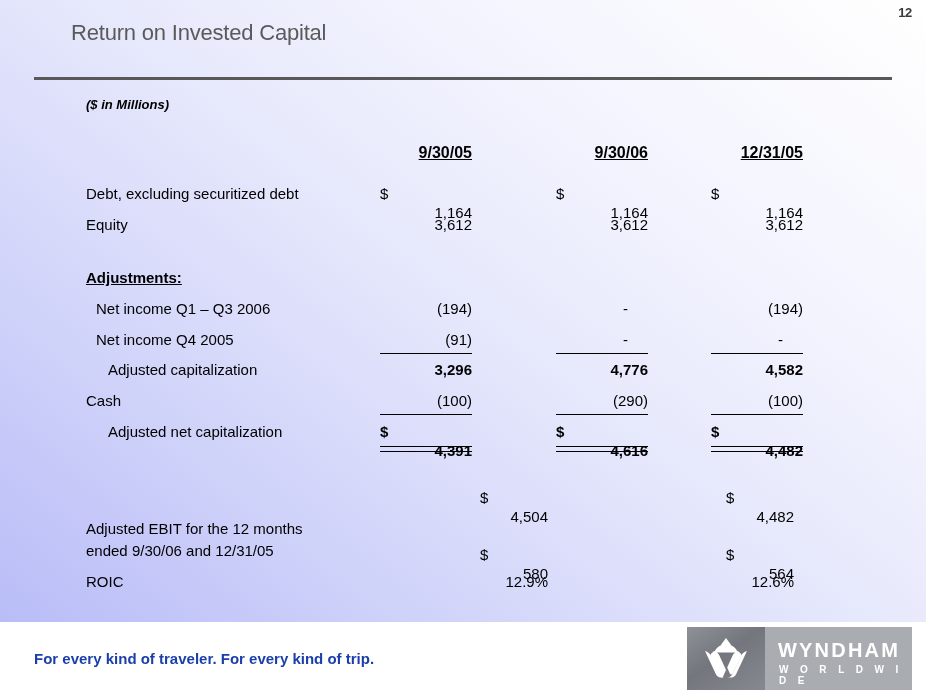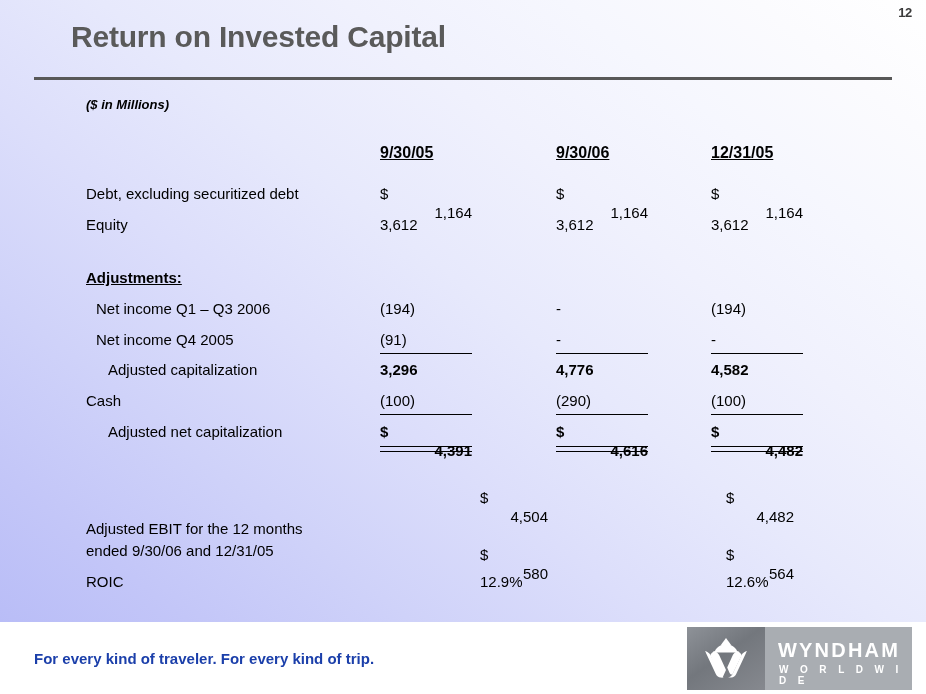--- a/index.html
+++ b/index.html
@@ -53,22 +53,22 @@
     font-weight: bold;
     color: #3a3a3a;
     letter-spacing: -0.3px;
   }
 
   
   #title {
     position: absolute;
     left: 71px;
     top: 20px;
-    font-size: 30px;
-    font-weight: bold;
+    font-size: 22px;
+    font-weight: normal;
     color: #5a5a5a;
     letter-spacing: -0.2px;
     white-space: nowrap;
   }
   #title-rule {
     position: absolute;
     left: 34px;
     top: 77px;
     width: 858px;
     height: 3px;
@@ -101,21 +101,21 @@
     white-space: nowrap;
     line-height: 20px;
   }
   .label.bold { font-weight: bold; }
   .val {
     position: absolute;
     font-size: 15px;
     color: #000000;
     white-space: nowrap;
     line-height: 20px;
-    text-align: left;
+    text-align: right;
   }
   .val.bold { font-weight: bold; }
   .val.hdr {
     font-weight: bold;
     text-decoration: underline;
     font-size: 16px;
   }
   
   .cur {
     position: absolute;

